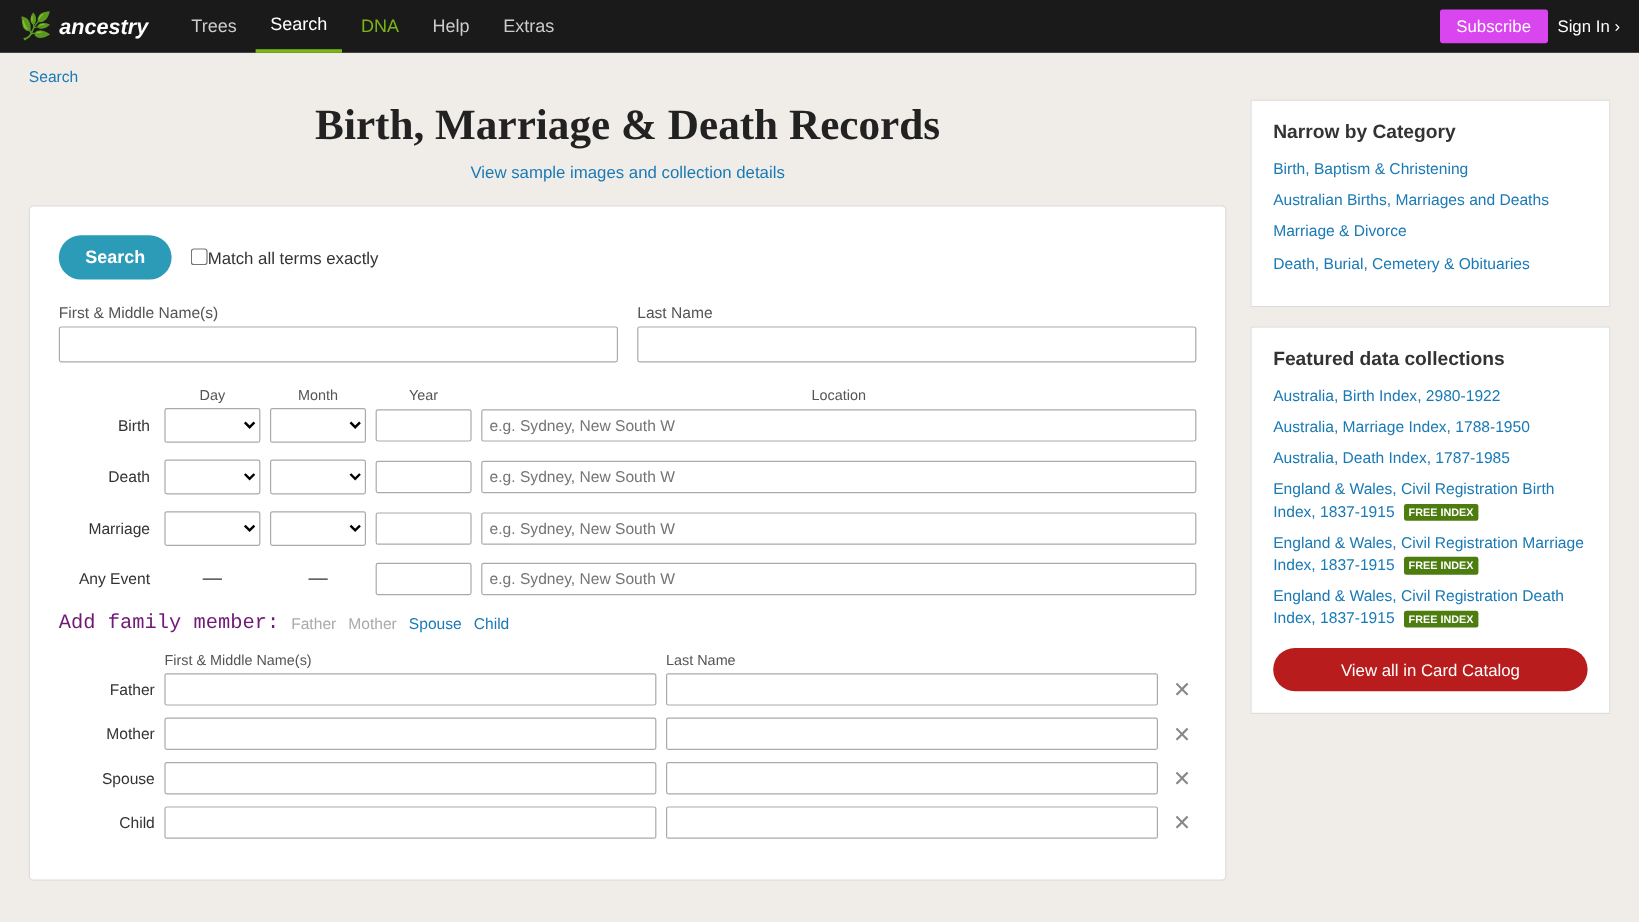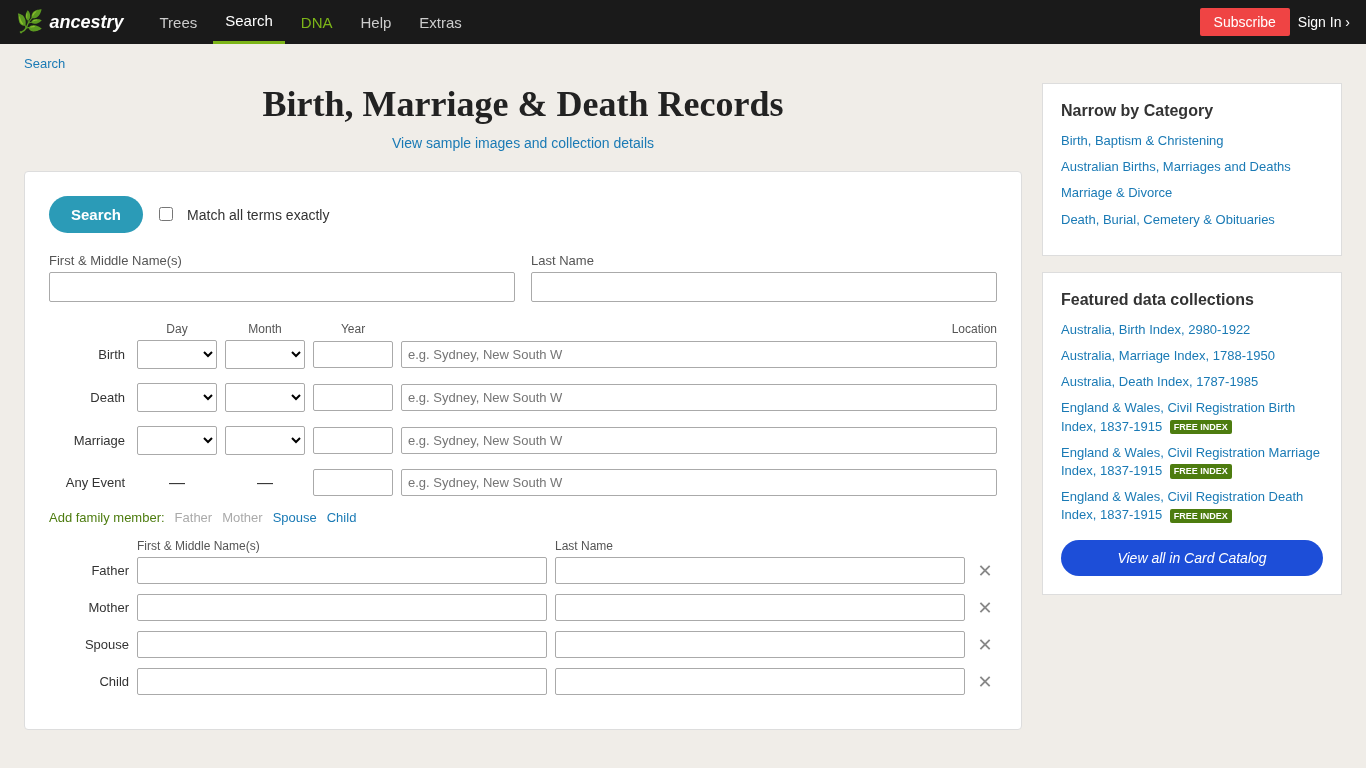--- a/index.html
+++ b/index.html
@@ -48,21 +48,21 @@
       color: #fff;
       border-bottom: 3px solid #7cb518;
     }
     .nav-link.dna { color: #7cb518; }
     .nav-right {
       display: flex;
       align-items: center;
       gap: 8px;
     }
     .subscribe-btn {
-      background: #ef4444;
+      background: #d946ef;
       color: #fff;
       border: none;
       padding: 6px 14px;
       cursor: pointer;
       font-size: 14px;
       border-radius: 2px;
       text-align: center;
     }
     .signin-link {
       color: #fff;
@@ -128,21 +128,21 @@
       color: #fff;
       border: none;
       padding: 10px 22px;
       font-size: 15px;
       border-radius: 20px;
       cursor: pointer;
       font-weight: bold;
     }
     .match-exact {
       display: flex;
-      gap: 14px;
+      gap: 0;
       font-size: 14px;
       color: #333;
       cursor: pointer;
     }
     .match-exact input[type=checkbox] {
       width: 14px;
       height: 14px;
     }
 
     
@@ -188,21 +188,21 @@
       grid-template-columns: 80px 80px 80px 80px 1fr;
       gap: 8px;
       margin-bottom: 4px;
     }
     .event-header-row span {
       font-size: 12px;
       color: #555;
       text-align: center;
     }
     .event-header-row span:first-child { visibility: hidden; }
-    .event-header-row .loc-header { text-align: right; }
+    .event-header-row .loc-header { text-align: center; }
 
     select.event-select {
       border: 1px solid #aaa;
       padding: 5px 4px;
       font-size: 13px;
       border-radius: 2px;
       width: 100%;
       background: #fff;
       cursor: pointer;
     }
@@ -239,23 +239,24 @@
     .family-member-section {
       margin-top: 8px;
     }
     .family-add-row {
       display: flex;
       align-items: center;
       gap: 10px;
       margin-bottom: 14px;
     }
     .family-add-label {
-      font-size: 13px;
-      color: #4d7c0f;
+      font-size: 17px;
+      color: #701a75;
       white-space: nowrap;
+      font-family: Liberation Mono, monospace;
     }
     .family-add-link {
       color: #aaa;
       font-size: 13px;
       cursor: pointer;
       text-decoration: none;
     }
     .family-add-link.active {
       color: #1a7ab5;
     }
@@ -337,30 +338,29 @@
       color: #fff;
       font-size: 9px;
       font-weight: bold;
       padding: 1px 4px;
       border-radius: 2px;
       margin-left: 4px;
       vertical-align: middle;
     }
 
     .view-catalog-btn {
-      background: #1d4ed8;
+      background: #b91c1c;
       color: #fff;
       border: none;
       padding: 10px 18px;
       font-size: 14px;
       border-radius: 20px;
       cursor: pointer;
       margin-top: 8px;
       width: 100%;
-      font-style: italic;
     }
   </style>
 </head>
 <body>
 
 <nav class="top-nav">
   <div class="logo">
     <span class="logo-icon">🌿</span>
     <span class="logo-text">ancestry</span>
   </div>

